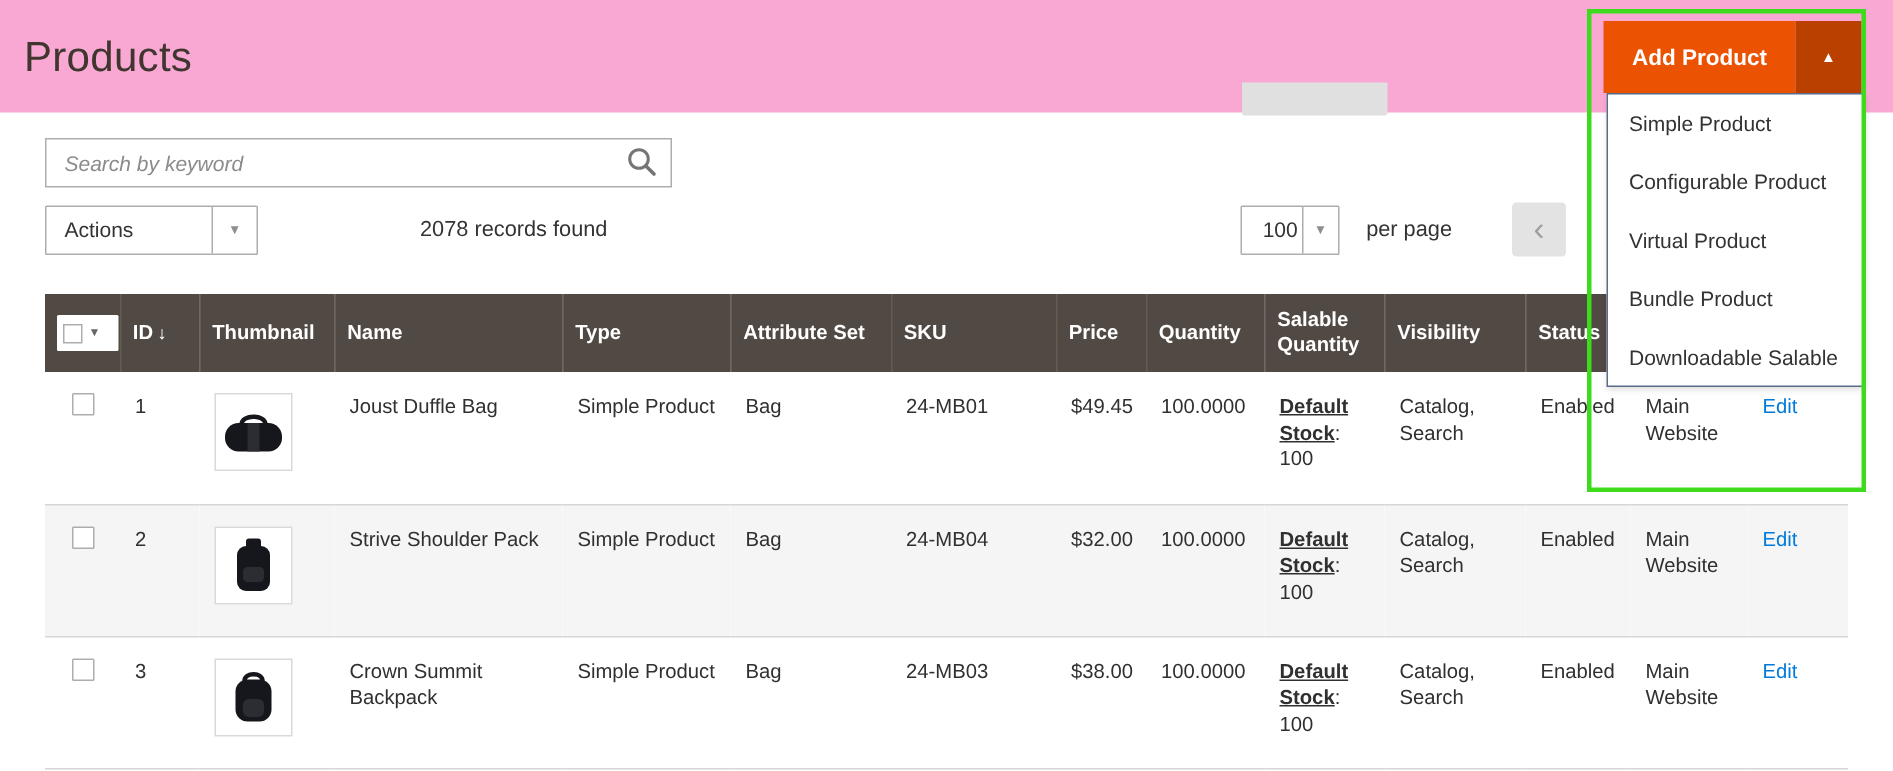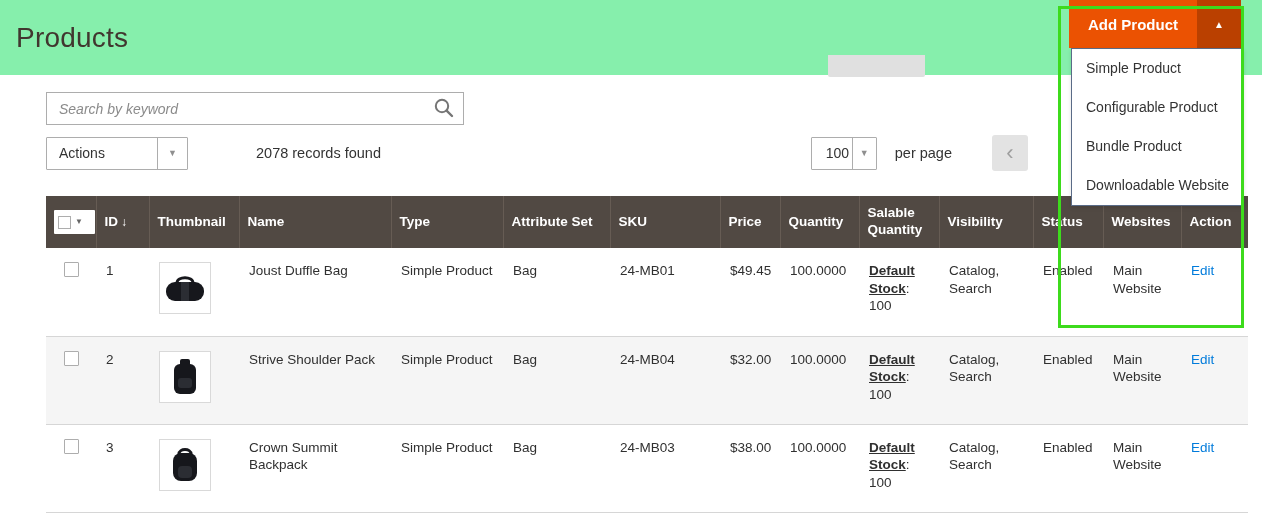--- a/index.html
+++ b/index.html
@@ -5,27 +5,27 @@
   * { box-sizing: border-box; margin: 0; padding: 0; }
   html,body { width:1262px; height:514px; overflow:hidden; }
   body {
     font-family: "Liberation Sans", sans-serif;
     background:#ffffff;
     position:relative;
     color:#303030;
   }
   
   .page-header {
-    height:75px; background:#86efac;
+    height:75px; background:#f9a8d4;
     display:flex; align-items:center; padding-left:16px;
   }
   .page-title { font-size:28px; font-weight:400; color:#41362f; letter-spacing:.2px; }
 
   
-  .content { padding:0 46px; position:relative; }
+  .content { padding:0 30px; position:relative; }
 
   .search-row { margin-top:17px; }
   .search-box { position:relative; width:418px; height:33px; }
   .search-box input {
     width:100%; height:33px; border:1px solid #adadad; background:#fff;
     padding:0 44px 0 12px; font-size:14px; color:#303030;
     font-family:"Liberation Sans",sans-serif;
   }
   .search-box input::placeholder { font-style:italic; color:#8b8b8b; }
   .search-icon-btn {
@@ -43,21 +43,21 @@
   .split-select {
     display:flex; align-items:stretch; border:1px solid #adadad; background:#fff;
     height:33px; cursor:pointer; border-radius:1px;
   }
   .actions-select { width:142px; }
   .split-select .lbl { flex:1; padding:0 12px; line-height:31px; font-size:14px; color:#333; white-space:nowrap; }
   .split-select .tgl {
     width:30px; border-left:1px solid #adadad; display:flex; align-items:center;
     justify-content:center; color:#8f8f8f; font-size:9px;
   }
-  .records { margin-left:68px; font-size:14.5px; color:#333; }
+  .records { margin-left:108px; font-size:14.5px; color:#333; }
 
   .pager-group { margin-left:auto; margin-right:188px; display:flex; align-items:center; }
   .perpage-select { width:66px; }
   .perpage-select .lbl { padding:0 0 0 14px; }
   .perpage-select .tgl { width:24px; }
   .perpage-label { margin-left:18px; font-size:14.5px; color:#333; }
   .prev-btn {
     margin-left:40px; width:36px; height:36px; background:#e3e3e3; border:none;
     border-radius:3px; color:#9e9e9e; font-size:22px; line-height:34px;
     display:flex; align-items:center; justify-content:center; cursor:default;
@@ -92,21 +92,21 @@
   .sort-icon { font-size:12px; font-weight:400; margin-left:3px; }
 
   .thumb {
     width:52px; height:52px; background:#fff; border:1px solid #d9d9d9;
     display:flex; align-items:center; justify-content:center;
   }
   .bold { font-weight:700;text-decoration:underline; }
   .edit-link { color:#007bdb; text-decoration:none; font-size:13.5px; cursor:pointer; }
 
   
-  .add-wrap { position:absolute; top:0; left:1069px; z-index:50; }
+  .add-wrap { position:absolute; top:14px; left:1069px; z-index:50; }
   .add-btn { display:flex; height:48px; cursor:pointer; }
   .add-btn .main {
     background:#eb5202; color:#fff; font-weight:700; font-size:15px;
     padding:0 19px; display:flex; align-items:center; white-space:nowrap;
     border:none; font-family:"Liberation Sans",sans-serif;
   }
   .add-btn .toggle {
     width:44px; background:#ba4000; display:flex; align-items:center;
     justify-content:center; color:#fff; font-size:10px; border:none; cursor:pointer;
   }
@@ -300,18 +300,19 @@
 <div class="add-wrap">
   <div class="add-btn">
     <button class="main">Add Product</button>
     <button class="toggle">
       <span>▲</span>
     </button>
   </div>
   <div class="add-menu">
     <div class="item">Simple Product</div>
     <div class="item">Configurable Product</div>
+    <div class="item">Virtual Product</div>
     <div class="item">Bundle Product</div>
-    <div class="item">Downloadable Website</div>
+    <div class="item">Downloadable Salable</div>
   </div>
 </div>
 
 <div class="green-box"></div>
 
 </body></html>

